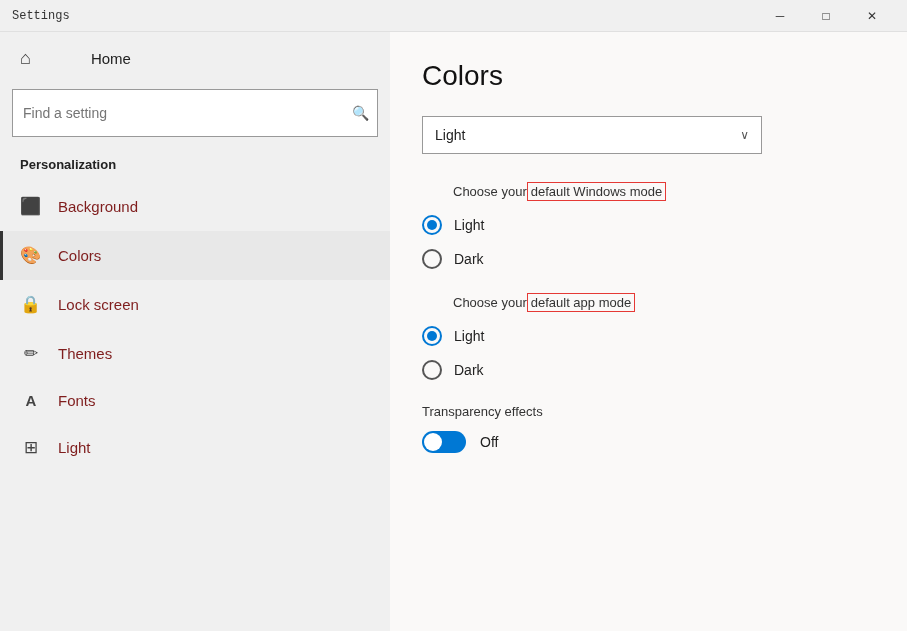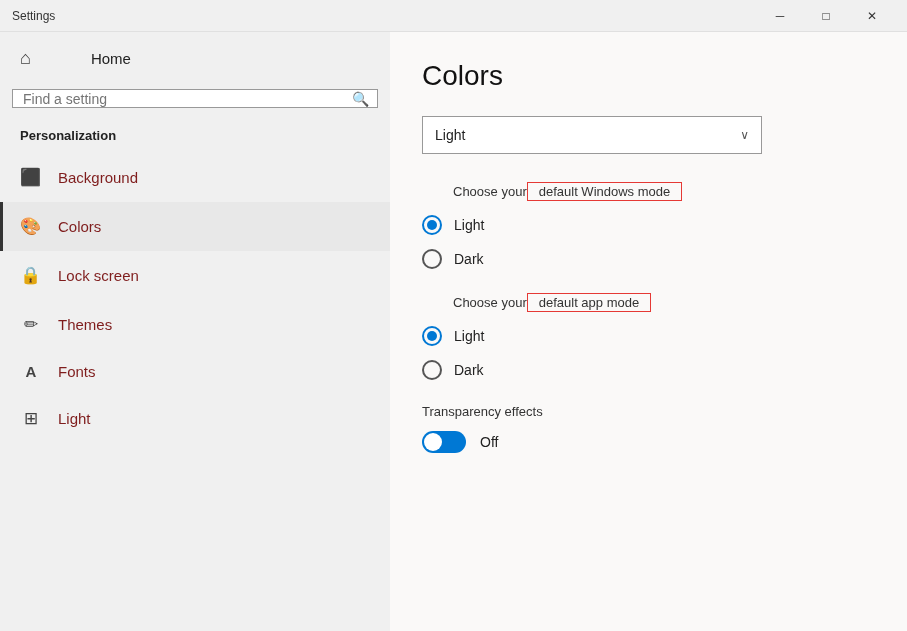--- a/index.html
+++ b/index.html
@@ -20,20 +20,21 @@
       display: flex;
       align-items: center;
       padding: 0 12px;
       justify-content: space-between;
       border-bottom: 1px solid #e0e0e0;
       flex-shrink: 0;
     }
     .title-bar-title {
       font-size: 12px;
       color: #333;
+      font-family: Liberation Mono, monospace;
     }
     .title-bar-controls {
       display: flex;
       gap: 0;
     }
     .title-bar-btn {
       width: 46px;
       height: 32px;
       display: flex;
       align-items: center;
@@ -78,21 +79,21 @@
       color: #222;
       margin-left: 46px;
     }
 
     .search-box {
       margin: 4px 12px 12px 12px;
       position: relative;
     }
     .search-box input {
       width: 100%;
-      height: 19px;
+      height: 48px;
       border: 1px solid #999;
       background: #fff;
       padding: 0 36px 0 10px;
       font-size: 14px;
       color: #666;
       outline: none;
     }
     .search-icon-wrap {
       position: absolute;
       right: 8px;
@@ -200,21 +201,21 @@
     }
     .mode-heading-prefix {
       font-size: 13px;
       color: #333;
       margin-left: 31px;
     }
     .mode-heading-highlight {
       font-size: 13px;
       color: #333;
       border: 1.5px solid #e53935;
-      padding: 1px 11px;
+      padding: 1px 3px;
     }
 
     .radio-option {
       display: flex;
       align-items: center;
       gap: 12px;
       margin-bottom: 14px;
       cursor: pointer;
     }
     .radio-circle {

